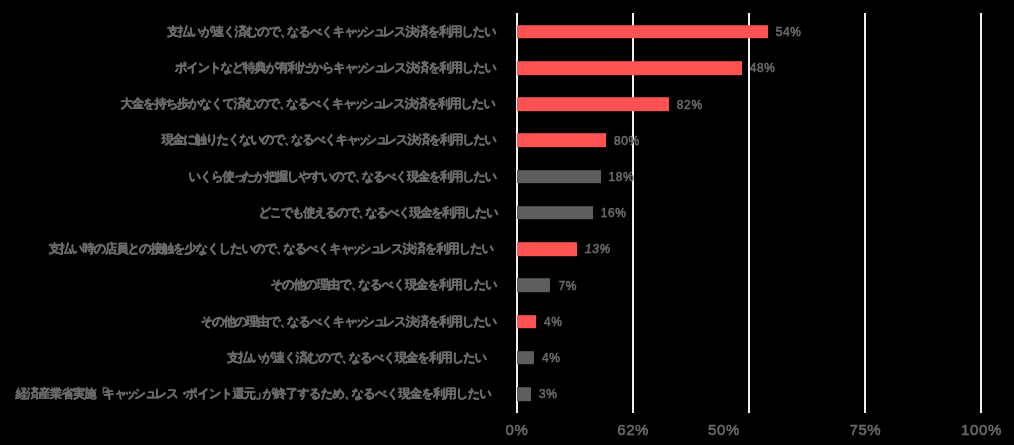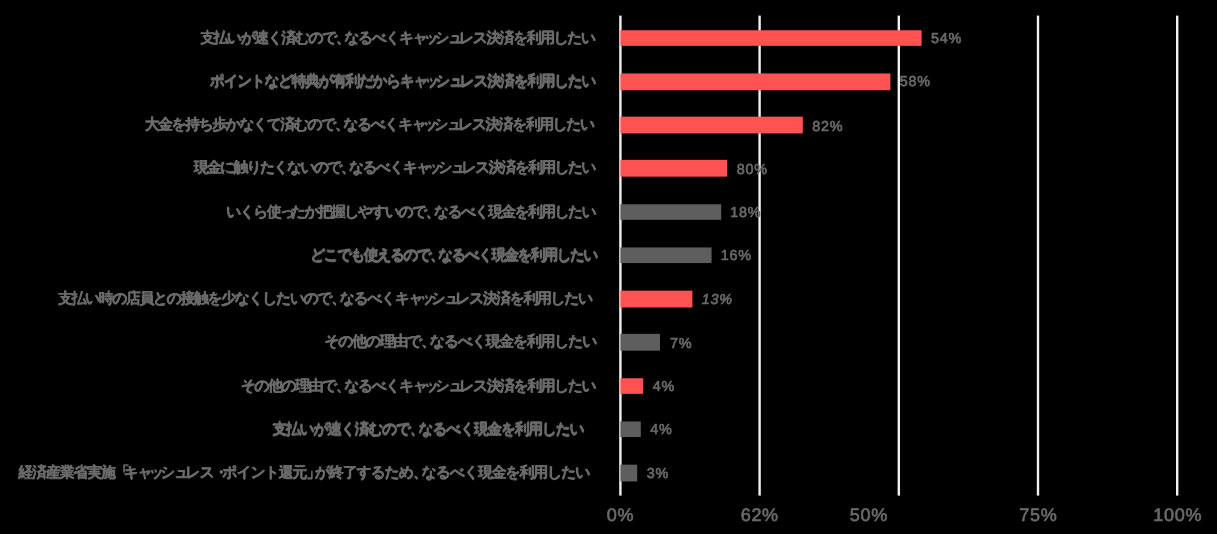--- a/index.html
+++ b/index.html
@@ -37,21 +37,21 @@
 
   <div id="rows">
   <div class="row" style="top: 31.8px;">
     <div class="cat-label" style="letter-spacing: -1.473px; left: 166.9px; color: rgb(106, 106, 106); text-shadow: rgb(106, 106, 106) 0.5px 0px 0px, rgb(106, 106, 106) -0.5px 0px 0px, rgb(106, 106, 106) 0px 0.5px 0px, rgb(106, 106, 106) 0px -0.5px 0px;">支払いが速く済むので<span style="margin-right:-4.2px">、</span>なるべくキ<span style="margin-right:-2.4px">ャ</span><span style="margin-right:-2.4px">ッ</span>シ<span style="margin-right:-2.4px">ュ</span>レス決済を利用したい</div>
     <div class="bar" style="left: 516.5px; width: 251.294px; background: rgb(255, 82, 82);"></div>
     <div class="val-label" style="left: 775.794px; color: rgb(106, 106, 106);">54%</div>
   </div>
   <div class="row" style="top: 68.02px;">
     <div class="cat-label" style="letter-spacing: -1.49px; left: 174.7px; color: rgb(106, 106, 106); text-shadow: rgb(106, 106, 106) 0.5px 0px 0px, rgb(106, 106, 106) -0.5px 0px 0px, rgb(106, 106, 106) 0px 0.5px 0px, rgb(106, 106, 106) 0px -0.5px 0px;">ポイントなど特典が有利だからキ<span style="margin-right:-2.4px">ャ</span><span style="margin-right:-2.4px">ッ</span>シ<span style="margin-right:-2.4px">ュ</span>レス決済を利用したい</div>
     <div class="bar" style="left: 516.5px; width: 225.282px; background: rgb(255, 82, 82);"></div>
-    <div class="val-label" style="left: 749.783px; color: rgb(106, 106, 106);">58%</div>
+    <div class="val-label" style="left: 749.783px; color: rgb(106, 106, 106);">48%</div>
   </div>
   <div class="row" style="top: 104.24px;">
     <div class="cat-label" style="letter-spacing: -1.468px; left: 120.6px; color: rgb(106, 106, 106); text-shadow: rgb(106, 106, 106) 0.5px 0px 0px, rgb(106, 106, 106) -0.5px 0px 0px, rgb(106, 106, 106) 0px 0.5px 0px, rgb(106, 106, 106) 0px -0.5px 0px;">大金を持ち歩かなくて済むので<span style="margin-right:-4.2px">、</span>なるべくキ<span style="margin-right:-2.4px">ャ</span><span style="margin-right:-2.4px">ッ</span>シ<span style="margin-right:-2.4px">ュ</span>レス決済を利用したい</div>
     <div class="bar" style="left: 516.5px; width: 152.356px; background: rgb(255, 82, 82);"></div>
     <div class="val-label" style="left: 676.856px; color: rgb(106, 106, 106);">82%</div>
   </div>
   <div class="row" style="top: 140.46px;">
     <div class="cat-label" style="letter-spacing: -1.668px; left: 161.4px; color: rgb(106, 106, 106); text-shadow: rgb(106, 106, 106) 0.5px 0px 0px, rgb(106, 106, 106) -0.5px 0px 0px, rgb(106, 106, 106) 0px 0.5px 0px, rgb(106, 106, 106) 0px -0.5px 0px;">現金に触りたくないので<span style="margin-right:-4.2px">、</span>なるべくキ<span style="margin-right:-2.4px">ャ</span><span style="margin-right:-2.4px">ッ</span>シ<span style="margin-right:-2.4px">ュ</span>レス決済を利用したい</div>
     <div class="bar" style="left: 516.5px; width: 89.4162px; background: rgb(255, 82, 82);"></div>
     <div class="val-label" style="left: 613.916px; color: rgb(106, 106, 106);">80%</div>

